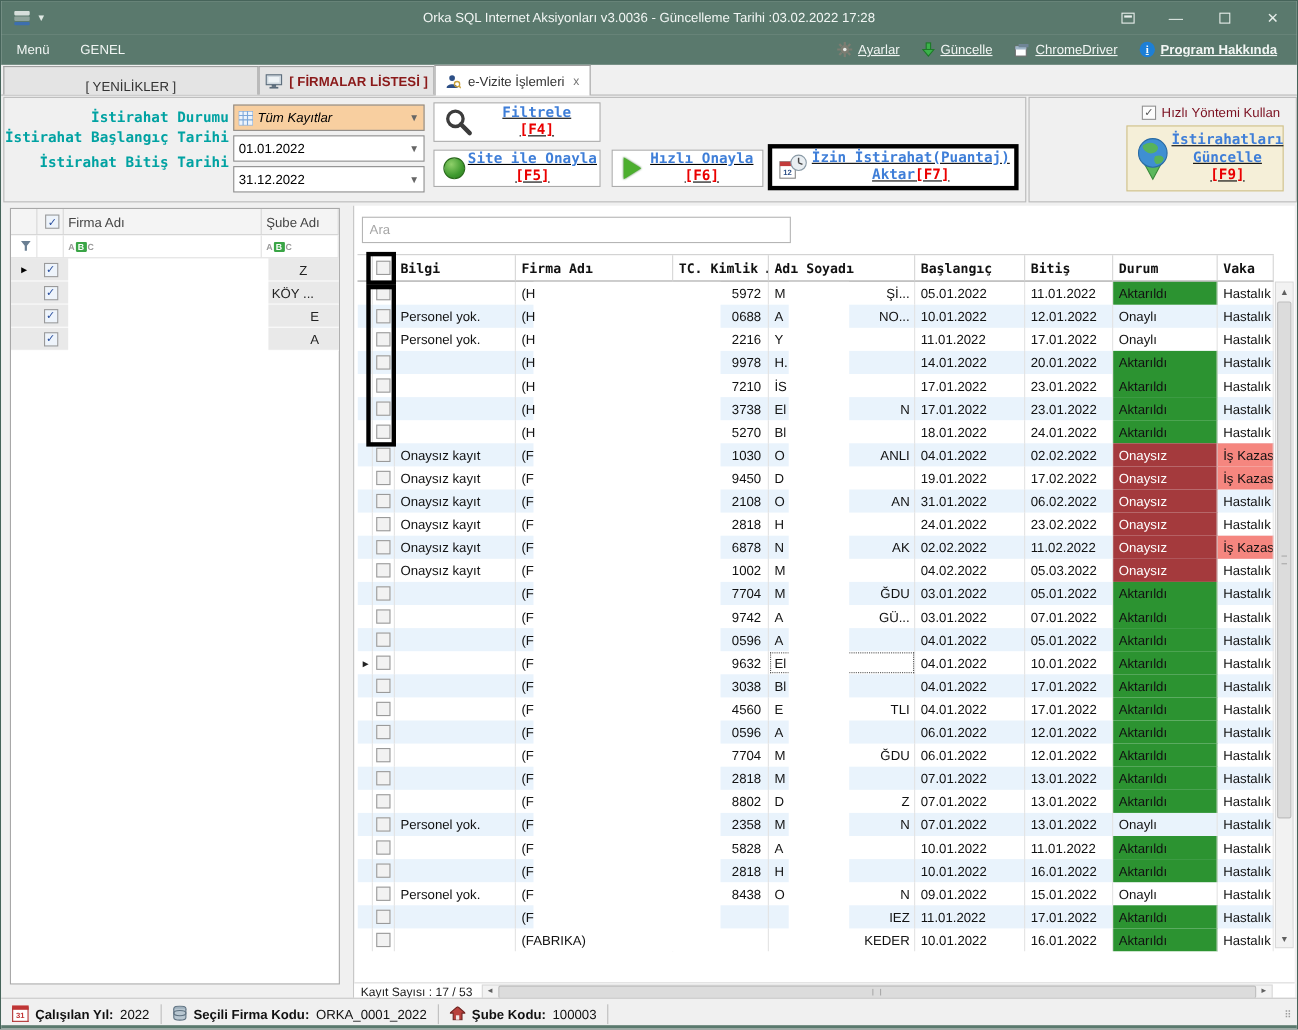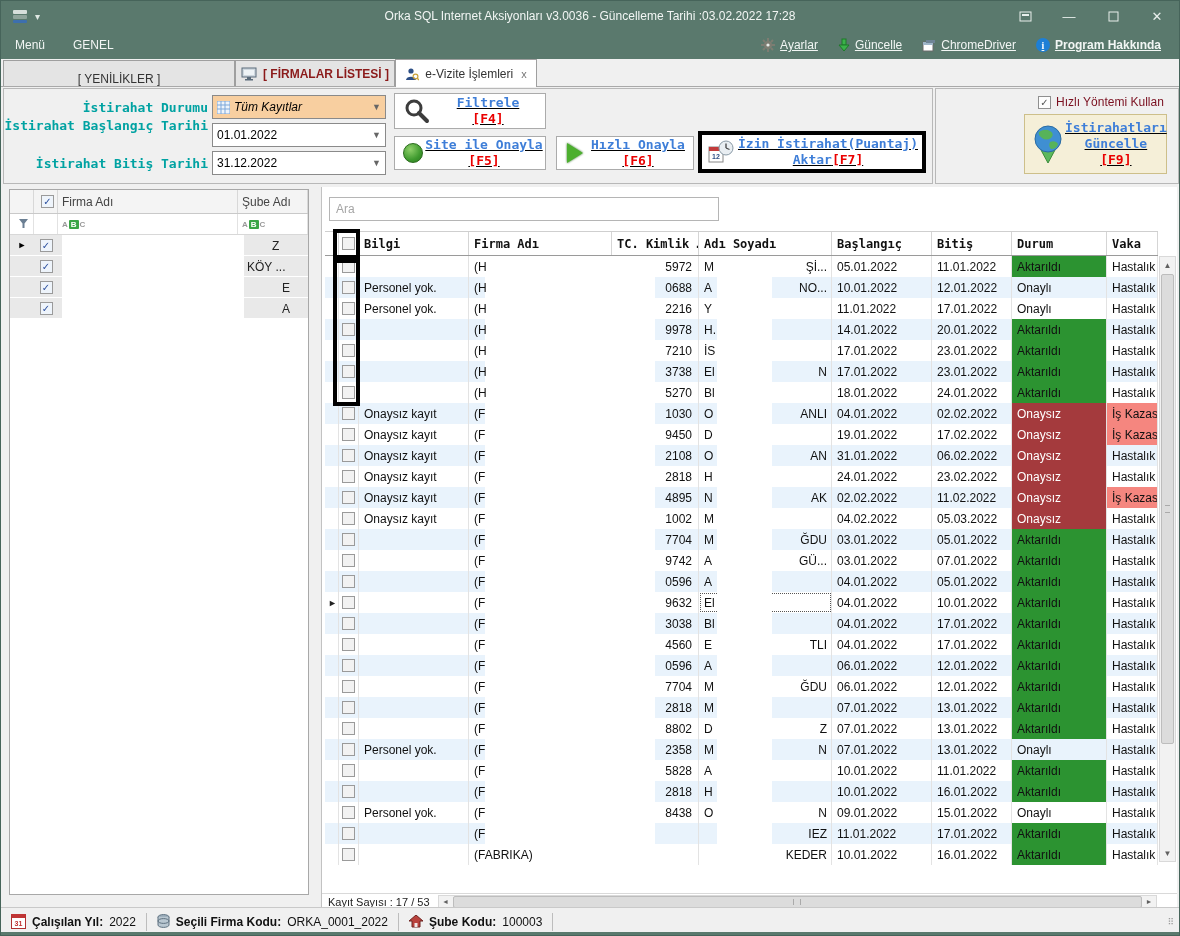--- a/index.html
+++ b/index.html
@@ -275,21 +275,21 @@
       <span>Tüm Kayıtlar</span>
       <span class="caret">▼</span>
     </div>
 
     <div class="flabel" style="top:31px;">İstirahat Başlangıç Tarihi</div>
     <div class="finput" style="top:36px;">
       <span>01.01.2022</span>
       <span class="caret">▼</span>
     </div>
 
-    <div class="flabel" style="top:69px;">İstirahat Bitiş Tarihi</div>
+    <div class="flabel" style="top:54px;">İstirahat Bitiş Tarihi</div>
     <div class="finput" style="top:64px;">
       <span>31.12.2022</span>
       <span class="caret">▼</span>
     </div>
 
     <div class="btn" style="left:393px; top:6px; width:152px; height:36px;">
       <span class="ico" style="margin-left:8px;">
         <svg width="28" height="28" viewBox="0 0 28 28">
             <circle cx="11" cy="11" r="7" fill="none" stroke="#3c3c3c" stroke-width="3"></circle>
             <line x1="16" y1="16" x2="24" y2="24" stroke="#3c3c3c" stroke-width="4" stroke-linecap="round"></line>
@@ -644,21 +644,21 @@
           </div>
           <div class="trow tcols alt">
             <div class="cind"></div>
             <div class="ccb">
               <span class="cb"></span>
             </div>
             <div class="">Onaysız kayıt</div>
             <div class="">
               <span style="position: relative; z-index: 2;">(F</span>
             </div>
-            <div class="ctc">4895</div>
+            <div class="ctc">6878</div>
             <div class="cadi">
               <span>N</span>
               <span class="a2">AK</span>
             </div>
             <div class="">02.02.2022</div>
             <div class="">11.02.2022</div>
             <div class="" style="background: rgb(164, 58, 61); color: rgb(255, 255, 255);">Onaysız</div>
             <div class="" style="background: rgb(245, 134, 127);">İş Kazası</div>
           </div>
           <div class="trow tcols">

